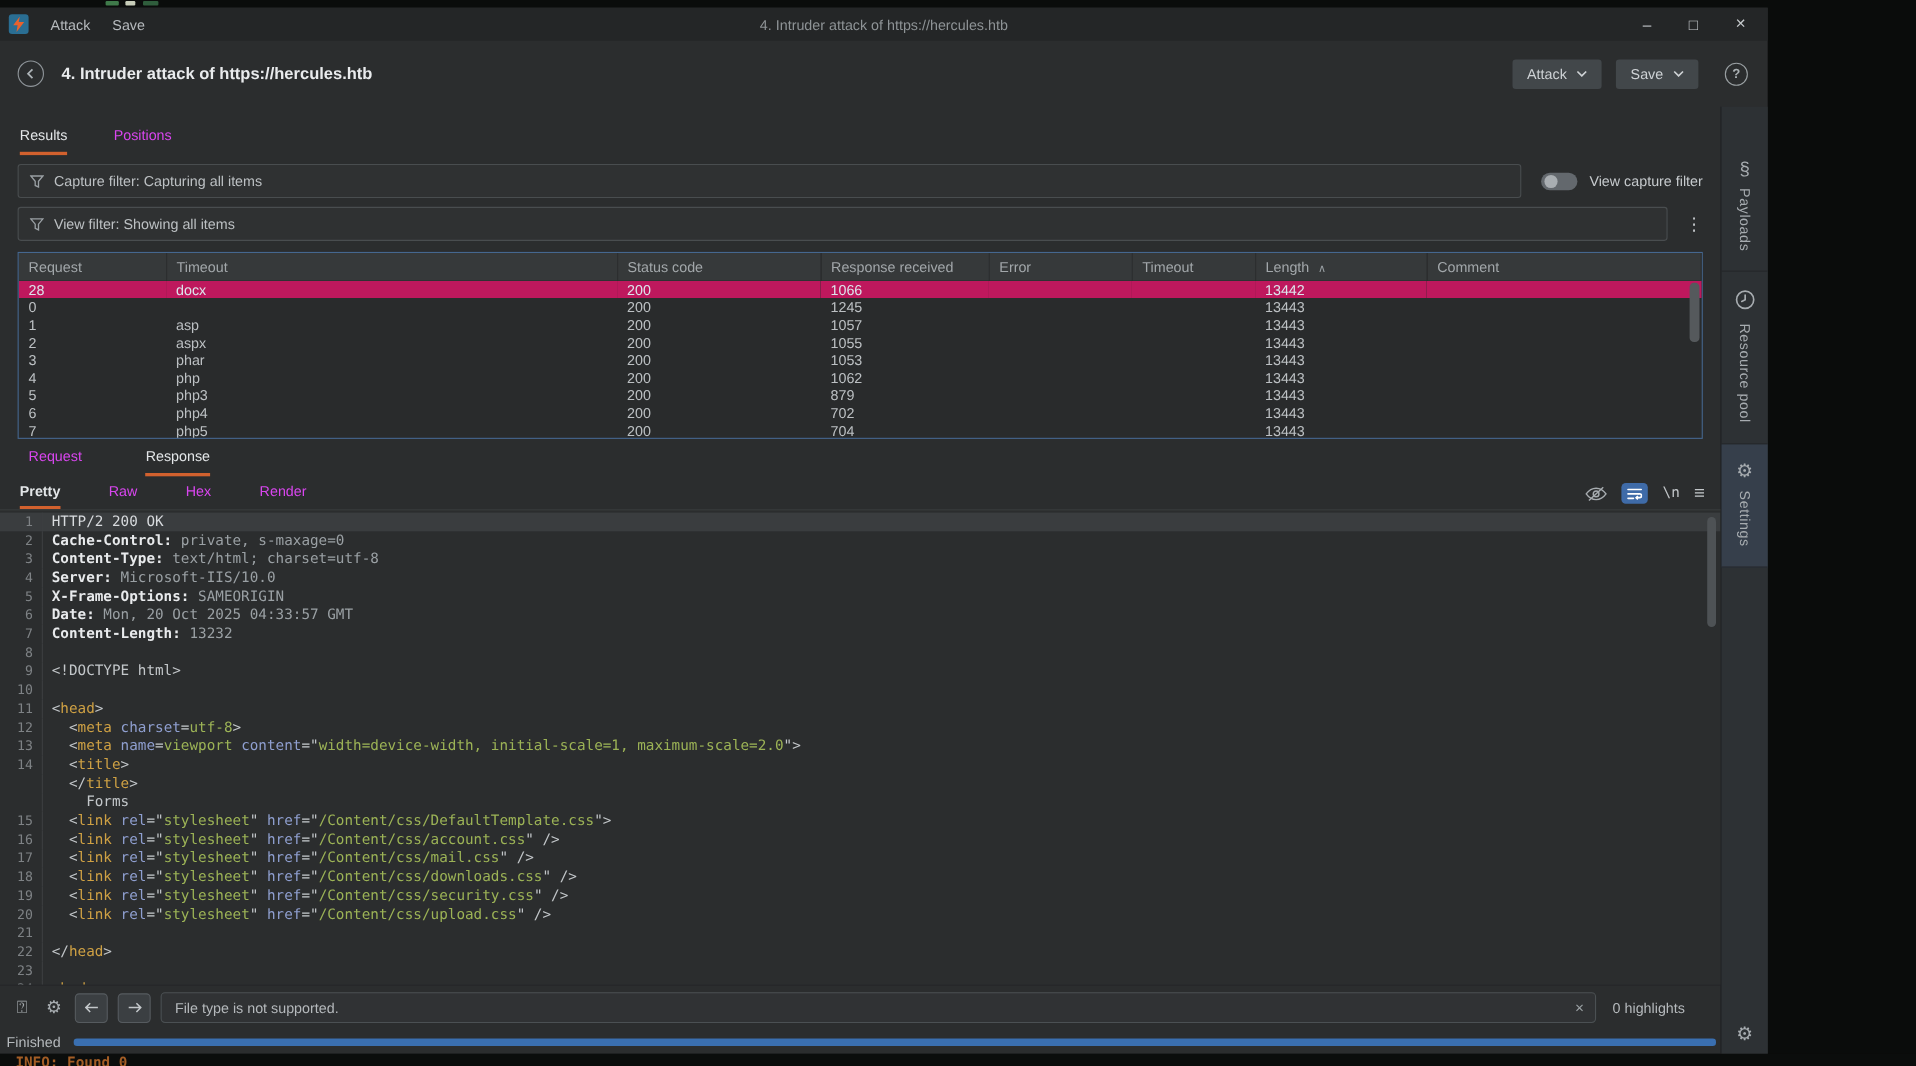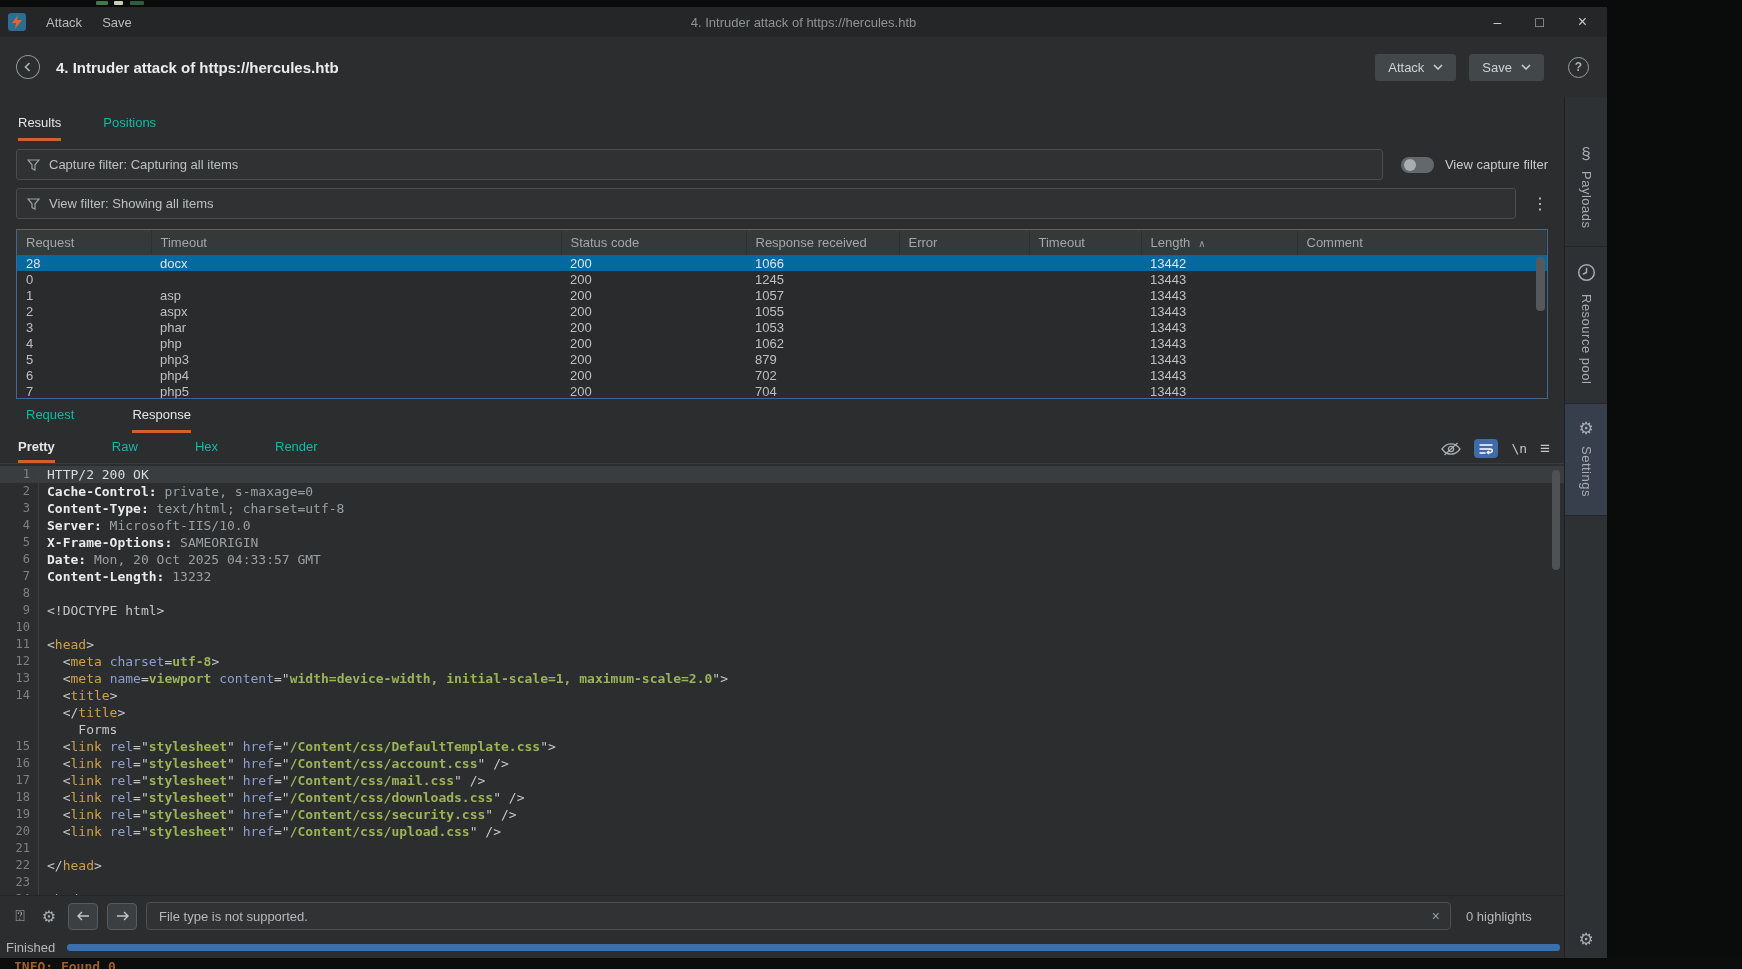--- a/index.html
+++ b/index.html
@@ -32,45 +32,45 @@
   .btn{height:27px;background:#42474a;border-radius:3px;color:#ced2d5;font-size:13px;
     display:flex;align-items:center;padding:0 13px;gap:9px;margin-left:13px;cursor:default;}
   .help-circle{width:19px;height:19px;border:1.5px solid #9aa0a3;border-radius:50%;
     color:#aab0b3;font-size:12px;font-weight:bold;display:flex;align-items:center;
     justify-content:center;margin-left:24px;}
   
   .body-row{flex:1;display:flex;min-height:0;}
   .content{flex:1;display:flex;flex-direction:column;min-width:0;}
   
   .tabs-row{height:44px;display:flex;align-items:flex-end;padding-left:18px;gap:42px;flex:none;}
-  .tab{font-size:13px;color:#14b8a6;padding-bottom:8px;border-bottom:3px solid transparent;cursor:default;}
+  .tab{font-size:13px;color:#d946ef;padding-bottom:8px;border-bottom:3px solid transparent;cursor:default;}
   .tab.active{color:#e3e6e8;border-bottom-color:#d2612e;}
   
   .filter-row{display:flex;align-items:center;padding:8px 16px 0 16px;flex:none;}
   .filter-box{flex:1;height:29px;border:1px solid #494d4f;border-radius:3px;background:#2f3132;
     display:flex;align-items:center;padding:0 10px;gap:9px;color:#bcc0c3;font-size:13px;cursor:default;}
   .toggle{width:33px;height:16px;border-radius:8px;background:#63686d;position:relative;
     margin:0 11px 0 18px;flex:none;cursor:default;}
   .toggle::after{content:"";position:absolute;left:3px;top:2px;width:12px;height:12px;
     border-radius:50%;background:#a9aeb2;}
   .toggle-label{color:#c6cacd;font-size:13px;white-space:nowrap;}
   .kebab{color:#c6cacd;font-size:16px;margin-left:16px;width:16px;text-align:center;cursor:default;}
   
   .table-wrap{margin:10px 16px 0 16px;height:168px;border:1px solid #45678f;
     background:#292b2c;position:relative;overflow:hidden;flex:none;}
   table{width:100%;border-collapse:collapse;table-layout:fixed;font-size:13px;}
   th{height:25px;background:#36393a;color:#a2a7aa;font-weight:normal;text-align:left;
     padding:0 9px;border-right:1px solid #2d2f30;white-space:nowrap;overflow:hidden;cursor:default;}
   td{height:16px;padding:0 9px;color:#bcc0c3;white-space:nowrap;overflow:hidden;cursor:default;}
-  tr.sel td{background:#0369a1;color:#dde4ec;margin-left:36px;}
+  tr.sel td{background:#be185d;color:#dde4ec;margin-left:36px;}
   .sort{font-size:10px;margin-left:8px;color:#9aa0a4;}
   .tbl-scroll{position:absolute;right:2px;top:27px;width:9px;height:54px;background:#55595c;border-radius:4px;}
   
   .detail-tabs{height:34px;display:flex;align-items:flex-end;padding-left:26px;gap:58px;flex:none;}
-  .view-tabs{height:30px;display:flex;align-items:flex-end;padding:0 14px 0 18px;gap:57px;flex:none;justify-content:flex-end;}
+  .view-tabs{height:30px;display:flex;align-items:flex-end;padding:0 14px 0 18px;gap:44px;flex:none;justify-content:flex-end;}
   .view-tabs .tab{padding-bottom:6px;}
   .view-tabs .tab.active{font-weight:bold;}
   .vt-spacer{flex:1;}
   .vt-icons{display:flex;align-items:center;gap:13px;padding-bottom:5px;}
   .vt-icon{display:flex;align-items:center;justify-content:center;cursor:default;}
   .wrap-btn{width:24px;height:19px;background:#3f6ba8;border-radius:4px;}
   .nl-label{font-family:"DejaVu Sans Mono",monospace;font-size:13px;color:#c3c7ca;}
   .burger{color:#c3c7ca;font-size:17px;line-height:1;}
   
   .editor{flex:1;min-height:0;border-top:1px solid #3a3d3e;background:#2b2d2e;
@@ -78,21 +78,21 @@
   .cl{display:flex;height:17px;line-height:17px;font-family:"DejaVu Sans Mono",monospace;
     font-size:13px;white-space:pre;}
   .cl.hl{background:#3a3d3f;}
   .ln{width:30px;text-align:right;padding-right:8px;color:#7e8285;font-size:12px;flex:none;}
   .lc{border-left:1px solid #3c3f41;padding-left:8px;flex:1;min-width:0;}
   .c-w{color:#d8dbde;}
   .c-hn{color:#e8eaec;font-weight:bold;}
   .c-g{color:#9aa0a4;}
   .c-tag{color:#cfa144;}
   .c-attr{color:#8f9fd0;}
-  .c-val{color:#9cb356;font-weight:bold;}
+  .c-val{color:#9cb356;}
   .c-p{color:#c3c7ca;}
   .ed-scroll{position:absolute;right:4px;top:6px;width:8px;height:100px;background:#4e5255;border-radius:4px;}
   
   .search-row{height:40px;display:flex;align-items:center;padding:0 14px 0 10px;gap:9px;flex:none;
     border-top:1px solid #232526;}
   .sr-icon{color:#a7acb0;font-size:16px;width:20px;text-align:center;cursor:default;}
   .nav-btn{width:28px;height:25px;background:#3b3f42;border:1px solid #565b5f;border-radius:4px;
     display:flex;align-items:center;justify-content:center;flex:none;cursor:default;}
   .search-field{flex:1;position:relative;display:flex;align-items:center;}
   .search-field input{width:100%;height:28px;background:#303234;border:1px solid #4b5053;

